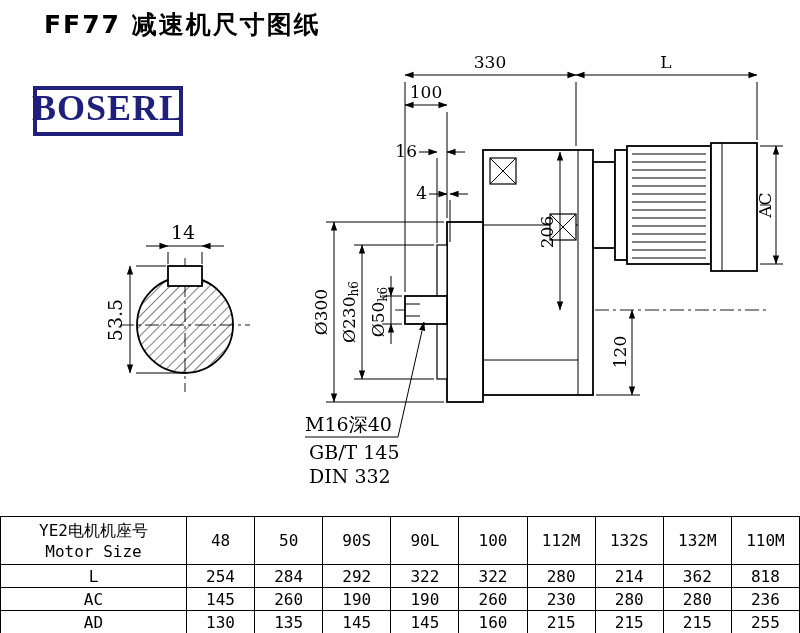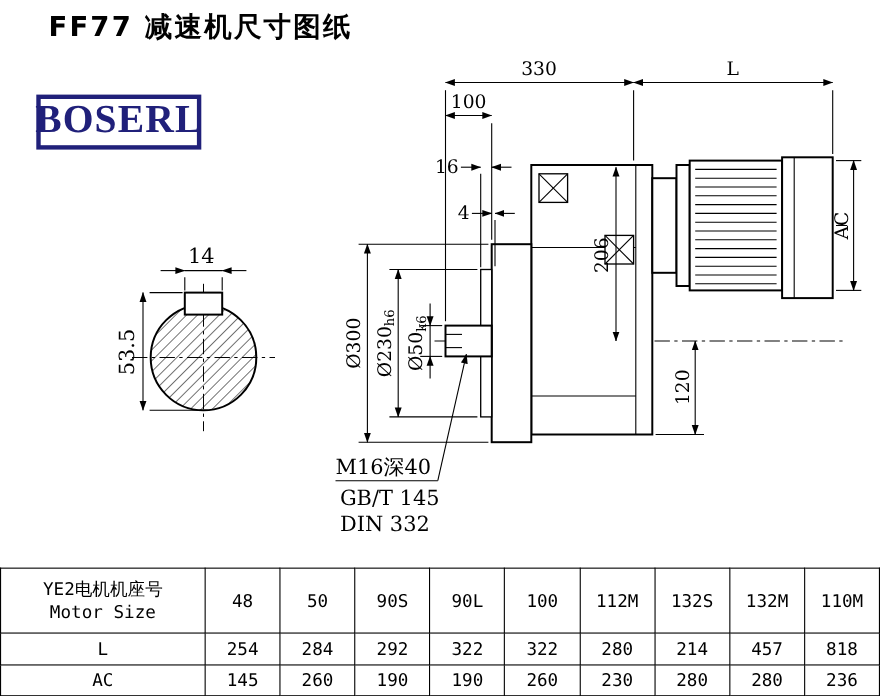--- a/index.html
+++ b/index.html
@@ -252,29 +252,41 @@
     </tr>
     <tr class="datarow">
       <td>L</td>
       <td>254</td>
       <td>284</td>
       <td>292</td>
       <td>322</td>
       <td>322</td>
       <td>280</td>
       <td>214</td>
-      <td>457</td>
+      <td>362</td>
       <td>818</td>
     </tr>
     <tr class="datarow">
       <td>AC</td>
       <td>145</td>
       <td>260</td>
       <td>190</td>
       <td>190</td>
       <td>260</td>
       <td>230</td>
       <td>280</td>
       <td>280</td>
       <td>236</td>
     </tr>
+    <tr class="datarow">
+      <td>AD</td>
+      <td>130</td>
+      <td>135</td>
+      <td>145</td>
+      <td>145</td>
+      <td>160</td>
+      <td>215</td>
+      <td>215</td>
+      <td>215</td>
+      <td>255</td>
+    </tr>
   </tbody>
 </table>
 
 </body></html>

